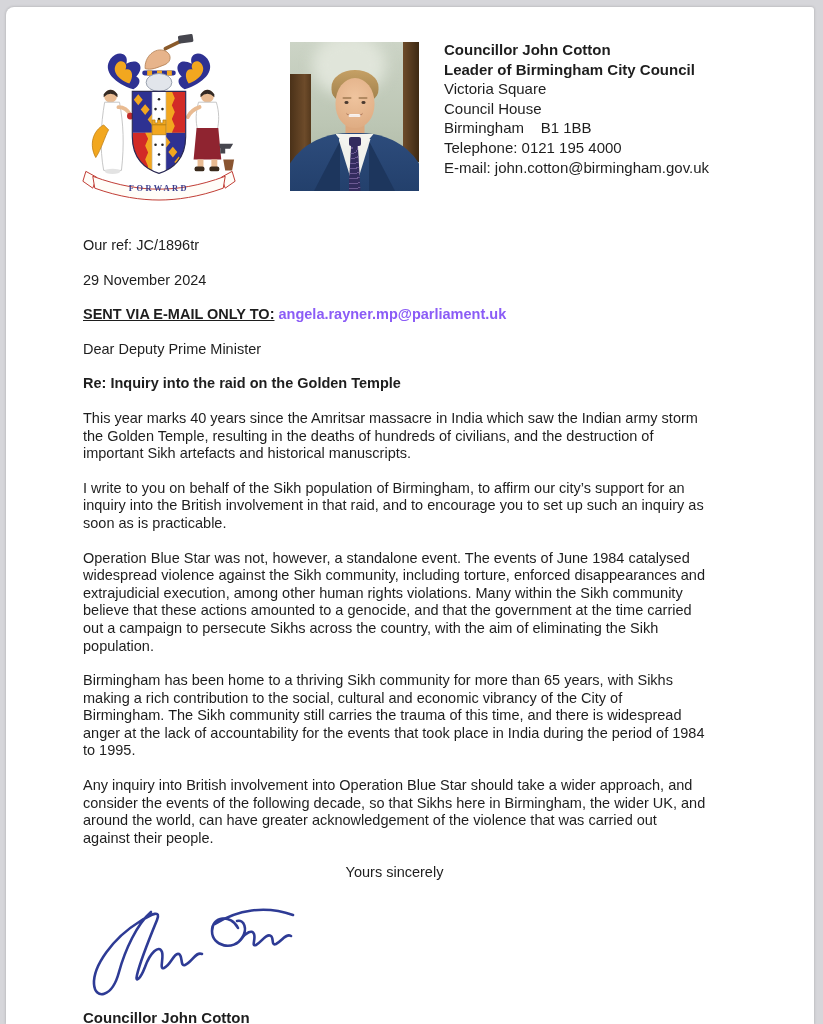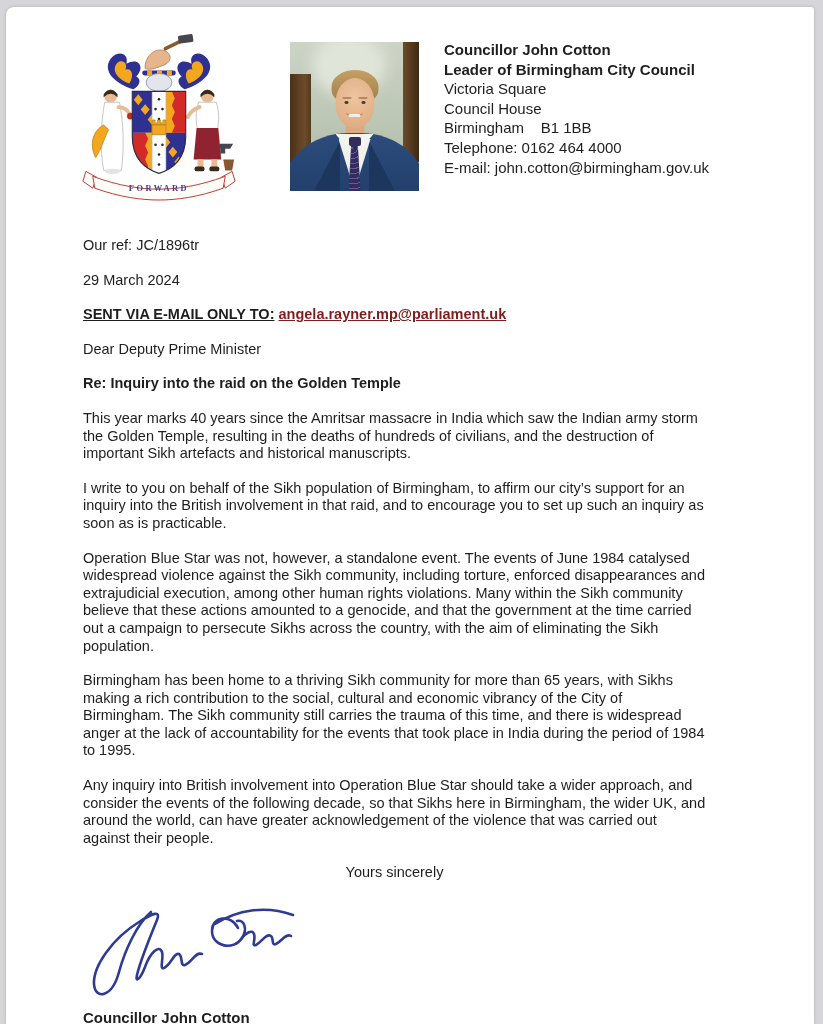--- a/index.html
+++ b/index.html
@@ -69,21 +69,21 @@
     width:12px; height:46px;
     background:#332c5e;
     background-image:repeating-radial-gradient(circle at 3px 3px,#6c5a93 0 1px,transparent 1px 5px);
     clip-path:polygon(22% 0,78% 0,100% 100%,0 100%); }
   .contact { margin:6px 0 0 25px; font-size:15px; line-height:19.6px; }
   .contact .b { font-weight:bold; }
   
   .main { padding:35px 60px 0 77px; max-width:760px; }
   .main p { font-size:14.5px; line-height:17.6px; margin:0 0 17px 0; max-width:672px; }
   .u-bold { font-weight:bold; text-decoration:underline;text-align:right; }
-  a.email-link { color:#7f1d1d; font-weight:bold; text-decoration:underline; cursor:pointer; }
+  a.email-link { color:#8b5cf6; font-weight:bold; cursor:pointer; }
   .subject { font-weight:bold; }
   .valediction { margin-bottom:10px !important;text-align:center; }
   .signature { display:block; width:212px; height:106px; margin:2px 0 10px 4px; }
   .footer { font-size:15px; font-weight:bold; line-height:19.5px; margin-top:6px; }
 </style>
 </head>
 <body>
 
 <div class="paper">
 
@@ -189,28 +189,28 @@
         <div class="teeth"></div>
       </div>
     </div>
 
     <div class="contact">
       <div class="b">Councillor John Cotton</div>
       <div class="b">Leader of Birmingham City Council</div>
       <div>Victoria Square</div>
       <div>Council House</div>
       <div>Birmingham&nbsp;&nbsp;&nbsp;&nbsp;B1 1BB</div>
-      <div>Telephone: 0162 464 4000</div>
+      <div>Telephone: 0121 195 4000</div>
       <div>E-mail: john.cotton@birmingham.gov.uk</div>
     </div>
   </div>
 
   <div class="main">
     <p>Our ref: JC/1896tr</p>
-    <p>29 March 2024</p>
+    <p>29 November 2024</p>
     <p><span class="u-bold">SENT VIA E-MAIL ONLY TO:</span> <a class="email-link">angela.rayner.mp@parliament.uk</a></p>
     <p>Dear Deputy Prime Minister</p>
     <p class="subject">Re: Inquiry into the raid on the Golden Temple</p>
 
     <p>This year marks 40 years since the Amritsar massacre in India which saw the Indian army storm the Golden Temple, resulting in the deaths of hundreds of civilians, and the destruction of important Sikh artefacts and historical manuscripts.</p>
     <p>I write to you on behalf of the Sikh population of Birmingham, to affirm our city’s support for an inquiry into the British involvement in that raid, and to encourage you to set up such an inquiry as soon as is practicable.</p>
     <p>Operation Blue Star was not, however, a standalone event. The events of June 1984 catalysed widespread violence against the Sikh community, including torture, enforced disappearances and extrajudicial execution, among other human rights violations. Many within the Sikh community believe that these actions amounted to a genocide, and that the government at the time carried out a campaign to persecute Sikhs across the country, with the aim of eliminating the Sikh population.</p>
     <p>Birmingham has been home to a thriving Sikh community for more than 65 years, with Sikhs making a rich contribution to the social, cultural and economic vibrancy of the City of Birmingham. The Sikh community still carries the trauma of this time, and there is widespread anger at the lack of accountability for the events that took place in India during the period of 1984 to 1995.</p>
     <p>Any inquiry into British involvement into Operation Blue Star should take a wider approach, and consider the events of the following decade, so that Sikhs here in Birmingham, the wider UK, and around the world, can have greater acknowledgement of the violence that was carried out against their people.</p>
 

